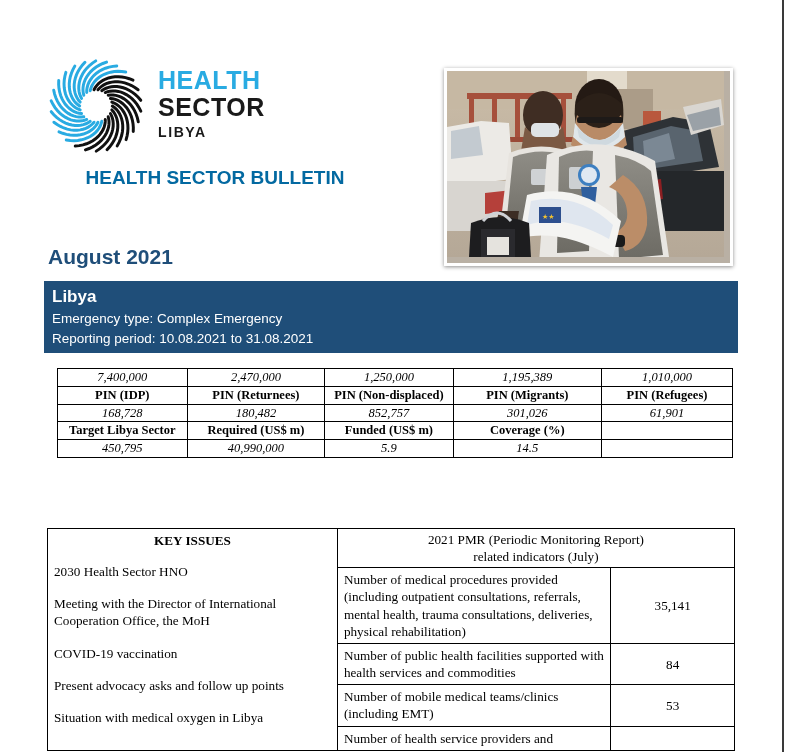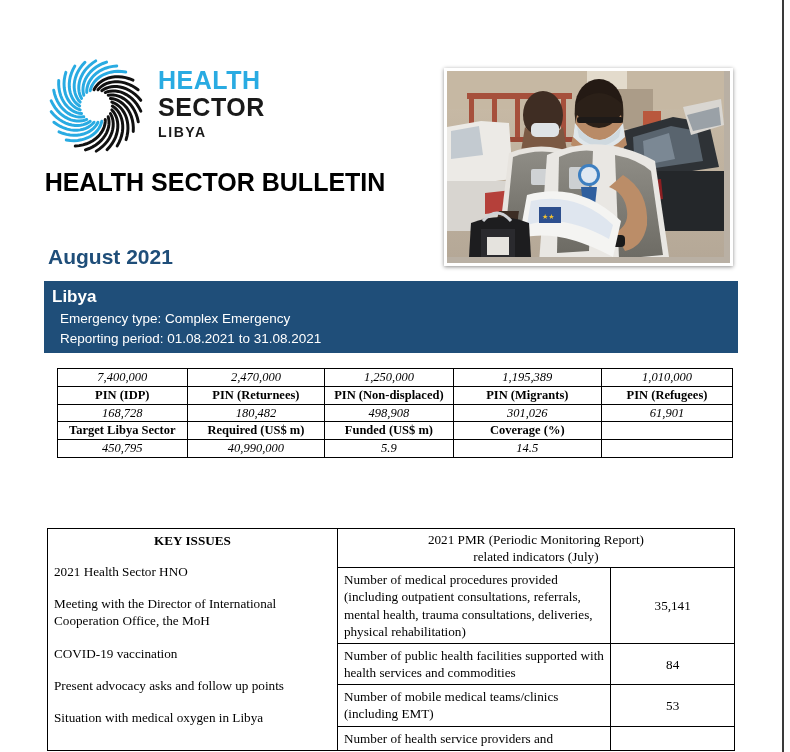--- a/index.html
+++ b/index.html
@@ -71,23 +71,23 @@
     margin-top: 5px;
   }
 
   .doc-title {
     position: absolute;
     left: 40px;
     top: 166px;
     width: 350px;
     text-align: center;
     font-family: "Liberation Sans", sans-serif;
-    font-size: 25px;
-    font-weight: bold;
-    color: #000000;
+    font-size: 19px;
+    font-weight: bold;
+    color: #0369a1;
     line-height: 1.28;
   }
   .doc-date {
     position: absolute;
     left: 48px;
     top: 245px;
     font-family: "Liberation Sans", sans-serif;
     font-size: 21px;
     font-weight: bold;
     color: #1F4E79;
@@ -121,21 +121,20 @@
     box-sizing: border-box;
   }
   .banner-title {
     font-size: 17px;
     font-weight: bold;
     line-height: 1.35;
   }
   .banner-line {
     font-size: 13.5px;
     line-height: 1.45;
-    margin-left: 8px;
   }
 
   
   .stats-table {
     position: absolute;
     left: 57px;
     top: 368px;
     width: 676px;
     border-collapse: collapse;
     font-family: "Liberation Serif", serif;
@@ -324,21 +323,21 @@
         <rect x="34" y="158" width="34" height="28" fill="#2a2a2e"></rect>
         <path d="M36,150 q14,-16 28,0" fill="none" stroke="#cfd2d6" stroke-width="3"></path>
         <rect x="40" y="166" width="22" height="18" fill="#e5e3de"></rect>
       </svg>
     </div>
   </div>
 
   <div class="banner">
     <div class="banner-title">Libya</div>
     <div class="banner-line">Emergency type: Complex Emergency</div>
-    <div class="banner-line">Reporting period: 01.08.2021 to 31.08.2021</div>
+    <div class="banner-line">Reporting period: 10.08.2021 to 31.08.2021</div>
   </div>
 
   <table class="stats-table">
     <colgroup>
       <col style="width:19.2%">
         <col style="width:20.4%">
         <col style="width:19.0%">
         <col style="width:22.0%">
         <col style="width:19.4%">
     </colgroup>
@@ -353,21 +352,21 @@
       <tr>
         <td class="hd">PIN (IDP)</td>
         <td class="hd">PIN (Returnees)</td>
         <td class="hd">PIN (Non-displaced)</td>
         <td class="hd">PIN (Migrants)</td>
         <td class="hd">PIN (Refugees)</td>
       </tr>
       <tr>
         <td class="val">168,728</td>
         <td class="val">180,482</td>
-        <td class="val">498,908</td>
+        <td class="val">852,757</td>
         <td class="val">301,026</td>
         <td class="val">61,901</td>
       </tr>
       <tr>
         <td class="hd">Target Libya Sector</td>
         <td class="hd">Required (US$ m)</td>
         <td class="hd">Funded (US$ m)</td>
         <td class="hd">Coverage (%)</td>
         <td class="hd"></td>
       </tr>
@@ -385,21 +384,21 @@
     <colgroup>
       <col style="width:42.2%">
         <col style="width:39.8%">
         <col style="width:18.0%">
     </colgroup>
     <tbody>
       <tr>
         <td class="center-hd" rowspan="5" style="vertical-align:top;padding-top:3px">
           <div style="text-align:center;font-weight:bold;margin-bottom:14px">KEY ISSUES</div>
           <div class="issues-list" style="text-align:left;font-weight:normal">
-            <div>2021 Health Sector HNO</div>
+            <div>2030 Health Sector HNO</div>
             <div>Meeting with the Director of International Cooperation Office, the MoH</div>
             <div>COVID-19 vaccination</div>
             <div>Present advocacy asks and follow up points</div>
             <div>Situation with medical oxygen in Libya</div>
           </div>
         </td>
         <td class="center-hd-plain" colspan="2">
           <div>2021 PMR (Periodic Monitoring Report)</div>
           <div>related indicators (July)</div>
         </td>

